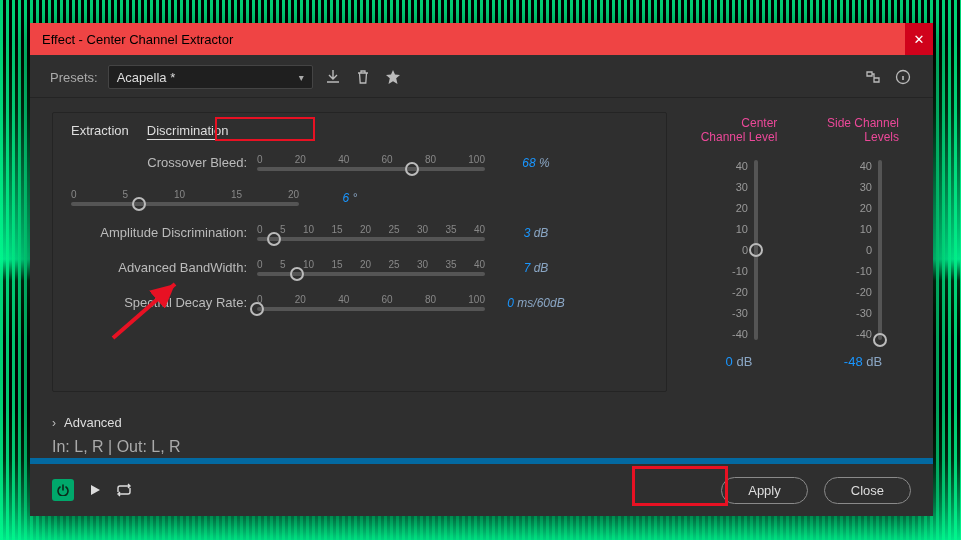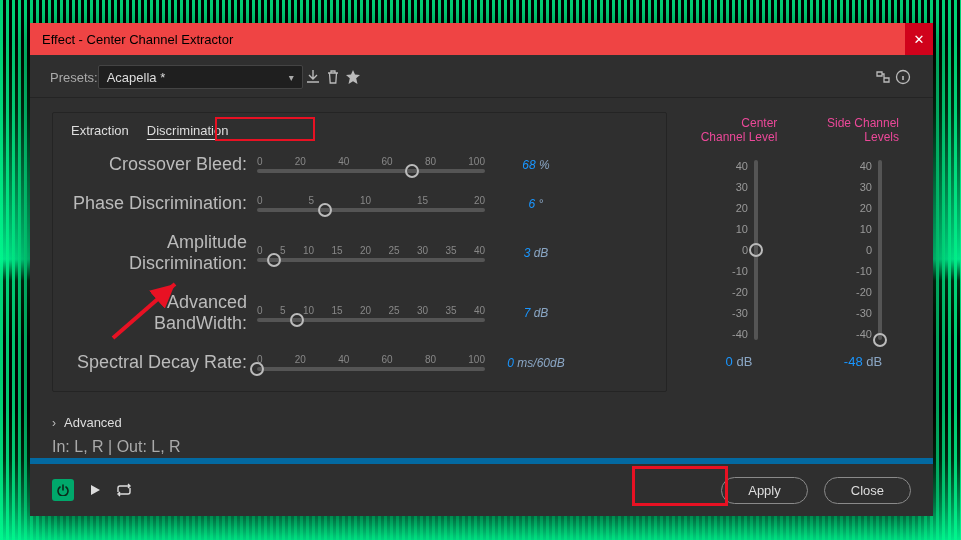--- a/index.html
+++ b/index.html
@@ -22,21 +22,21 @@
   }
   .titlebar { height:32px; background:#ef4444; display:flex; align-items:center; padding:0 12px; }
   .titlebar .title { color:#000; font-size:13px; flex:1; }
   .titlebar .closebtn {
     position:absolute; right:0; top:0; width:28px; height:32px;
     background:#d0021b; color:#fff; display:flex; align-items:center; justify-content:center;
     font-size:13px; cursor:pointer;
   }
 
   .presetrow {
-    display:flex; align-items:center; gap:0; padding:10px 20px 8px 20px;
+    display:flex; align-items:center; gap:10px; padding:10px 20px 8px 20px;
     border-bottom:1px solid #242424;
   }
   .presetrow .lbl { color:#aaa; font-size:13px; }
   .presetrow .dropdown {
     display:flex; align-items:center; justify-content:space-between;
     width:205px; height:24px; background:#1f1f1f; border:1px solid #444;
     color:#ddd; font-size:13px; padding:0 8px; border-radius:2px; cursor:pointer;
   }
   .presetrow .icon { color:#bbb; cursor:pointer; display:flex; align-items:center; justify-content:center; width:20px; height:20px; }
   .presetrow .spacer { flex:1; }
@@ -47,21 +47,21 @@
     border:1px solid #242424; border-radius:2px;
     padding:10px 18px 6px 18px; position:relative; width:620px; height:280px;
   }
   .tabs { display:flex; gap:18px; font-size:13px; margin-bottom:14px; }
   .tabs .tab { display:inline-block; padding-bottom:2px; color:#ddd; cursor:pointer; }
   .tabs .tab.active { text-decoration: underline; text-underline-offset: 4px; }
   .disc-highlight { position:absolute; left:162px; top:4px; width:100px; height:24px; border:2px solid #e81123; pointer-events:none; }
 
   .sliders { display:flex; flex-direction:column; gap:18px; margin-top:4px; }
   .srow { display:flex; align-items:center; gap:10px; }
-  .srow .slabel { width:176px; text-align:right; color:#bbb; font-size:18px; }
+  .srow .slabel { width:176px; text-align:right; color:#bbb; font-size:13px; }
   .srow .track-wrap { width:228px; position:relative; }
   .ticks { display:flex; justify-content:space-between; font-size:10px; color:#888; margin-bottom:2px; }
   .track { height:4px; background:#555; position:relative; border-radius:2px; }
   .track::before, .track::after { content:""; position:absolute; top:-2px; width:0; height:0; }
   .thumb {
     position:absolute; top:-5px; width:14px; height:14px; border-radius:50%;
     border:2px solid #bbb; background:transparent; transform:translateX(-50%);
     cursor:pointer;
   }
   .valcell { width:82px; text-align:center; font-size:12px;font-style:italic; }
@@ -193,21 +193,20 @@
                 <span>100</span>
             </div>
             <div class="track">
               <div class="thumb" style="left:68%"></div>
             </div>
           </div>
           <div class="valcell"><span class="num">68</span> <span class="unit">%</span></div>
         </div>
 
         <div class="srow">
-          <div class="slabel">Phase Discrimination:</div>
           <div class="track-wrap">
             <div class="ticks">
                 <span>0</span>
                 <span>5</span>
                 <span>10</span>
                 <span>15</span>
                 <span>20</span>
               </div>
             <div class="track">
               <div class="thumb" style="left:30%"></div>

